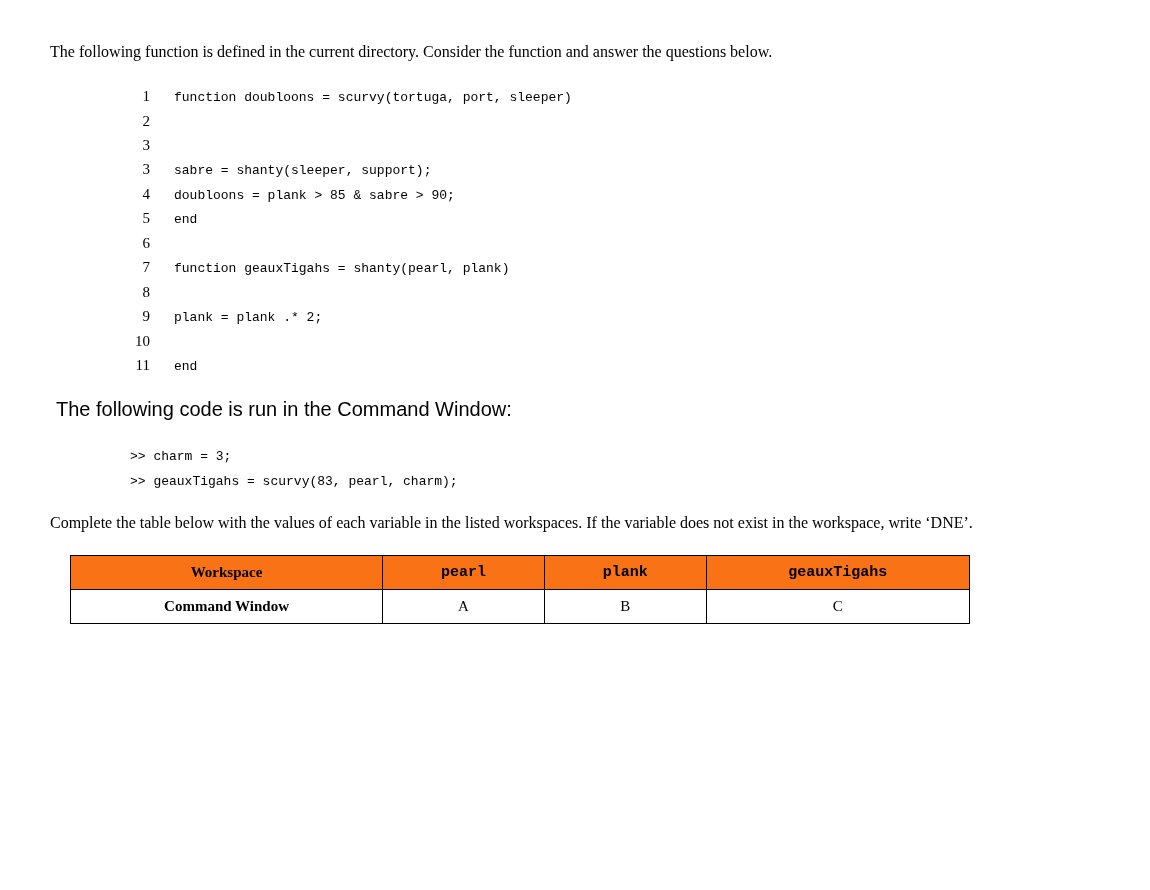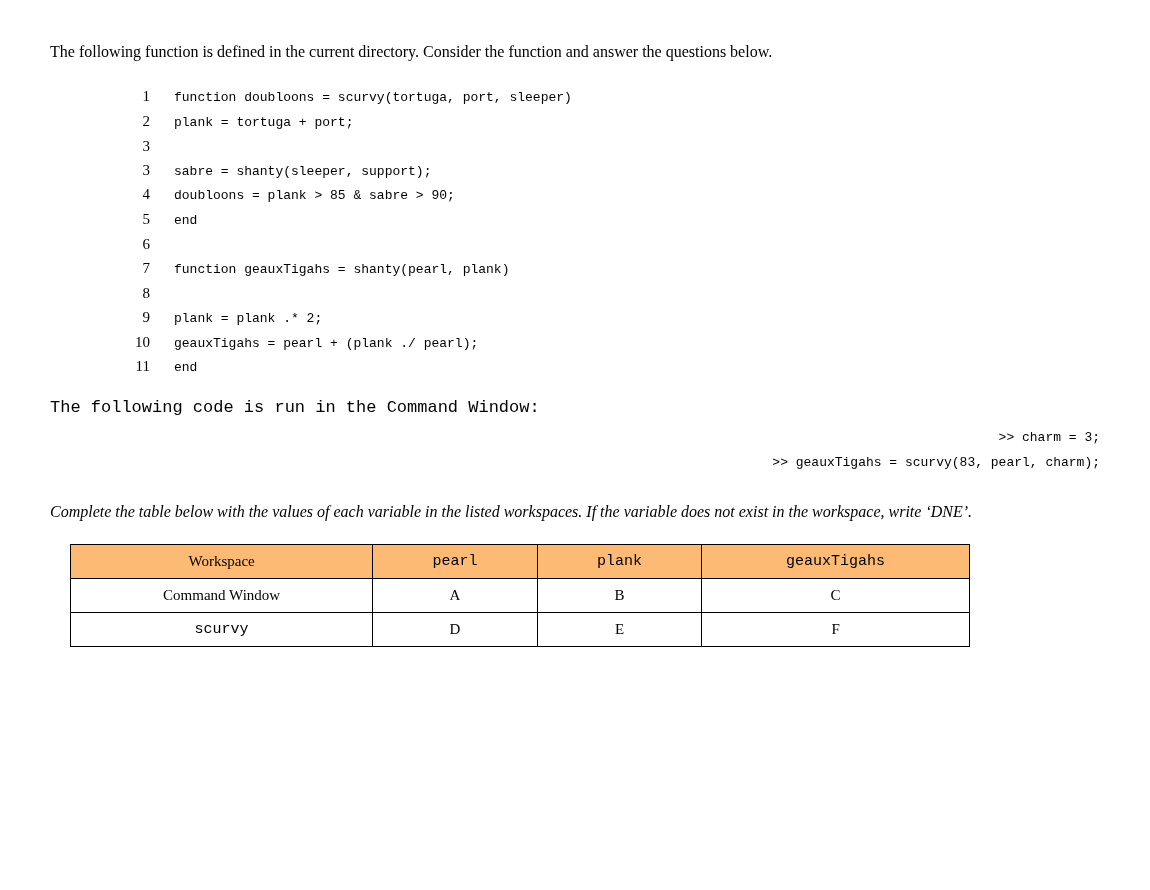--- a/index.html
+++ b/index.html
@@ -50,61 +50,60 @@
     .code-content {
       font-family: 'Courier New', Courier, monospace;
       font-size: 13px;
       white-space: pre;
     }
 
     .command-section {
       font-family: 'Courier New', Courier, monospace;
       font-size: 15px;
       padding-left: 80px;
-      margin-top: 4px;
+      margin-top: 20px;
       margin-bottom: 16px;
-      text-align: right;
     }
 
     .command-line {
       line-height: 1.7;
     }
 
     .section-label {
-      font-family: Liberation Mono, monospace;
-      font-size: 17px;
+      font-family: Liberation Sans, sans-serif;
+      font-size: 20px;
       line-height: 1.5;
       margin-bottom: 4px;
+      margin-left: 6px;
     }
 
     .instruction-text {
-      margin-top: 24px;
+      margin-top: 16px;
       margin-bottom: 20px;
       line-height: 1.5;
-      font-style: italic;
     }
 
     .data-table {
       border-collapse: collapse;
       width: 900px;
       margin-left: 20px;
     }
 
     .data-table th,
     .data-table td {
       border: 1.5px solid #000;
       padding: 8px 20px;
       text-align: center;
       font-size: 15px;
     }
 
     .data-table th {
       font-family: 'Courier New', Courier, monospace;
-      font-weight: normal;
-      background: #fdba74;
+      font-weight: bold;
+      background: #f97316;
     }
 
     .data-table td.workspace-col {
       font-family: 'Courier New', Courier, monospace;
       text-align: center;
     }
 
     .data-table td.workspace-col.serif-text {
       font-family: Georgia, 'Times New Roman', serif;
     }
@@ -118,21 +117,20 @@
 
 <p class="intro-text">The following function is defined in the current directory. Consider the function and answer the questions below.</p>
 
 <div class="code-block">
   <div class="code-line">
     <span class="line-num">1</span>
     <span class="code-content">function doubloons = scurvy(tortuga, port, sleeper)</span>
   </div>
   <div class="code-line">
     <span class="line-num">2</span>
-    <span class="code-content">plank = tortuga + port;</span>
   </div>
   <div class="code-line">
     <span class="line-num">3</span>
   </div>
   <div class="code-line">
     <span class="line-num">3</span>
     <span class="code-content">sabre = shanty(sleeper, support);</span>
   </div>
   <div class="code-line">
     <span class="line-num">4</span>
@@ -152,21 +150,20 @@
   </div>
   <div class="code-line">
     <span class="line-num">8</span>
   </div>
   <div class="code-line">
     <span class="line-num">9</span>
     <span class="code-content">plank = plank .* 2;</span>
   </div>
   <div class="code-line">
     <span class="line-num">10</span>
-    <span class="code-content">geauxTigahs = pearl + (plank ./ pearl);</span>
   </div>
   <div class="code-line">
     <span class="line-num">11</span>
     <span class="code-content">end</span>
   </div>
 </div>
 
 <p class="section-label">The following code is run in the Command Window:</p>
 
 <div class="command-section">
@@ -184,25 +181,19 @@
   <thead>
     <tr>
       <th style="font-family: Georgia, serif;">Workspace</th>
       <th><span style="font-family:'Courier New',monospace;">pearl</span></th>
       <th><span style="font-family:'Courier New',monospace;">plank</span></th>
       <th><span style="font-family:'Courier New',monospace;">geauxTigahs</span></th>
     </tr>
   </thead>
   <tbody>
     <tr>
-      <td class="workspace-col serif-text" style="font-family: Georgia, serif;">Command Window</td>
+      <td class="workspace-col serif-text" style="font-family: Georgia, serif; font-weight: bold;">Command Window</td>
       <td>A</td>
       <td>B</td>
       <td>C</td>
-    </tr>
-    <tr>
-      <td class="workspace-col" style="font-family:'Courier New',monospace;">scurvy</td>
-      <td>D</td>
-      <td>E</td>
-      <td>F</td>
     </tr>
   </tbody>
 </table>
 
 </body></html>

